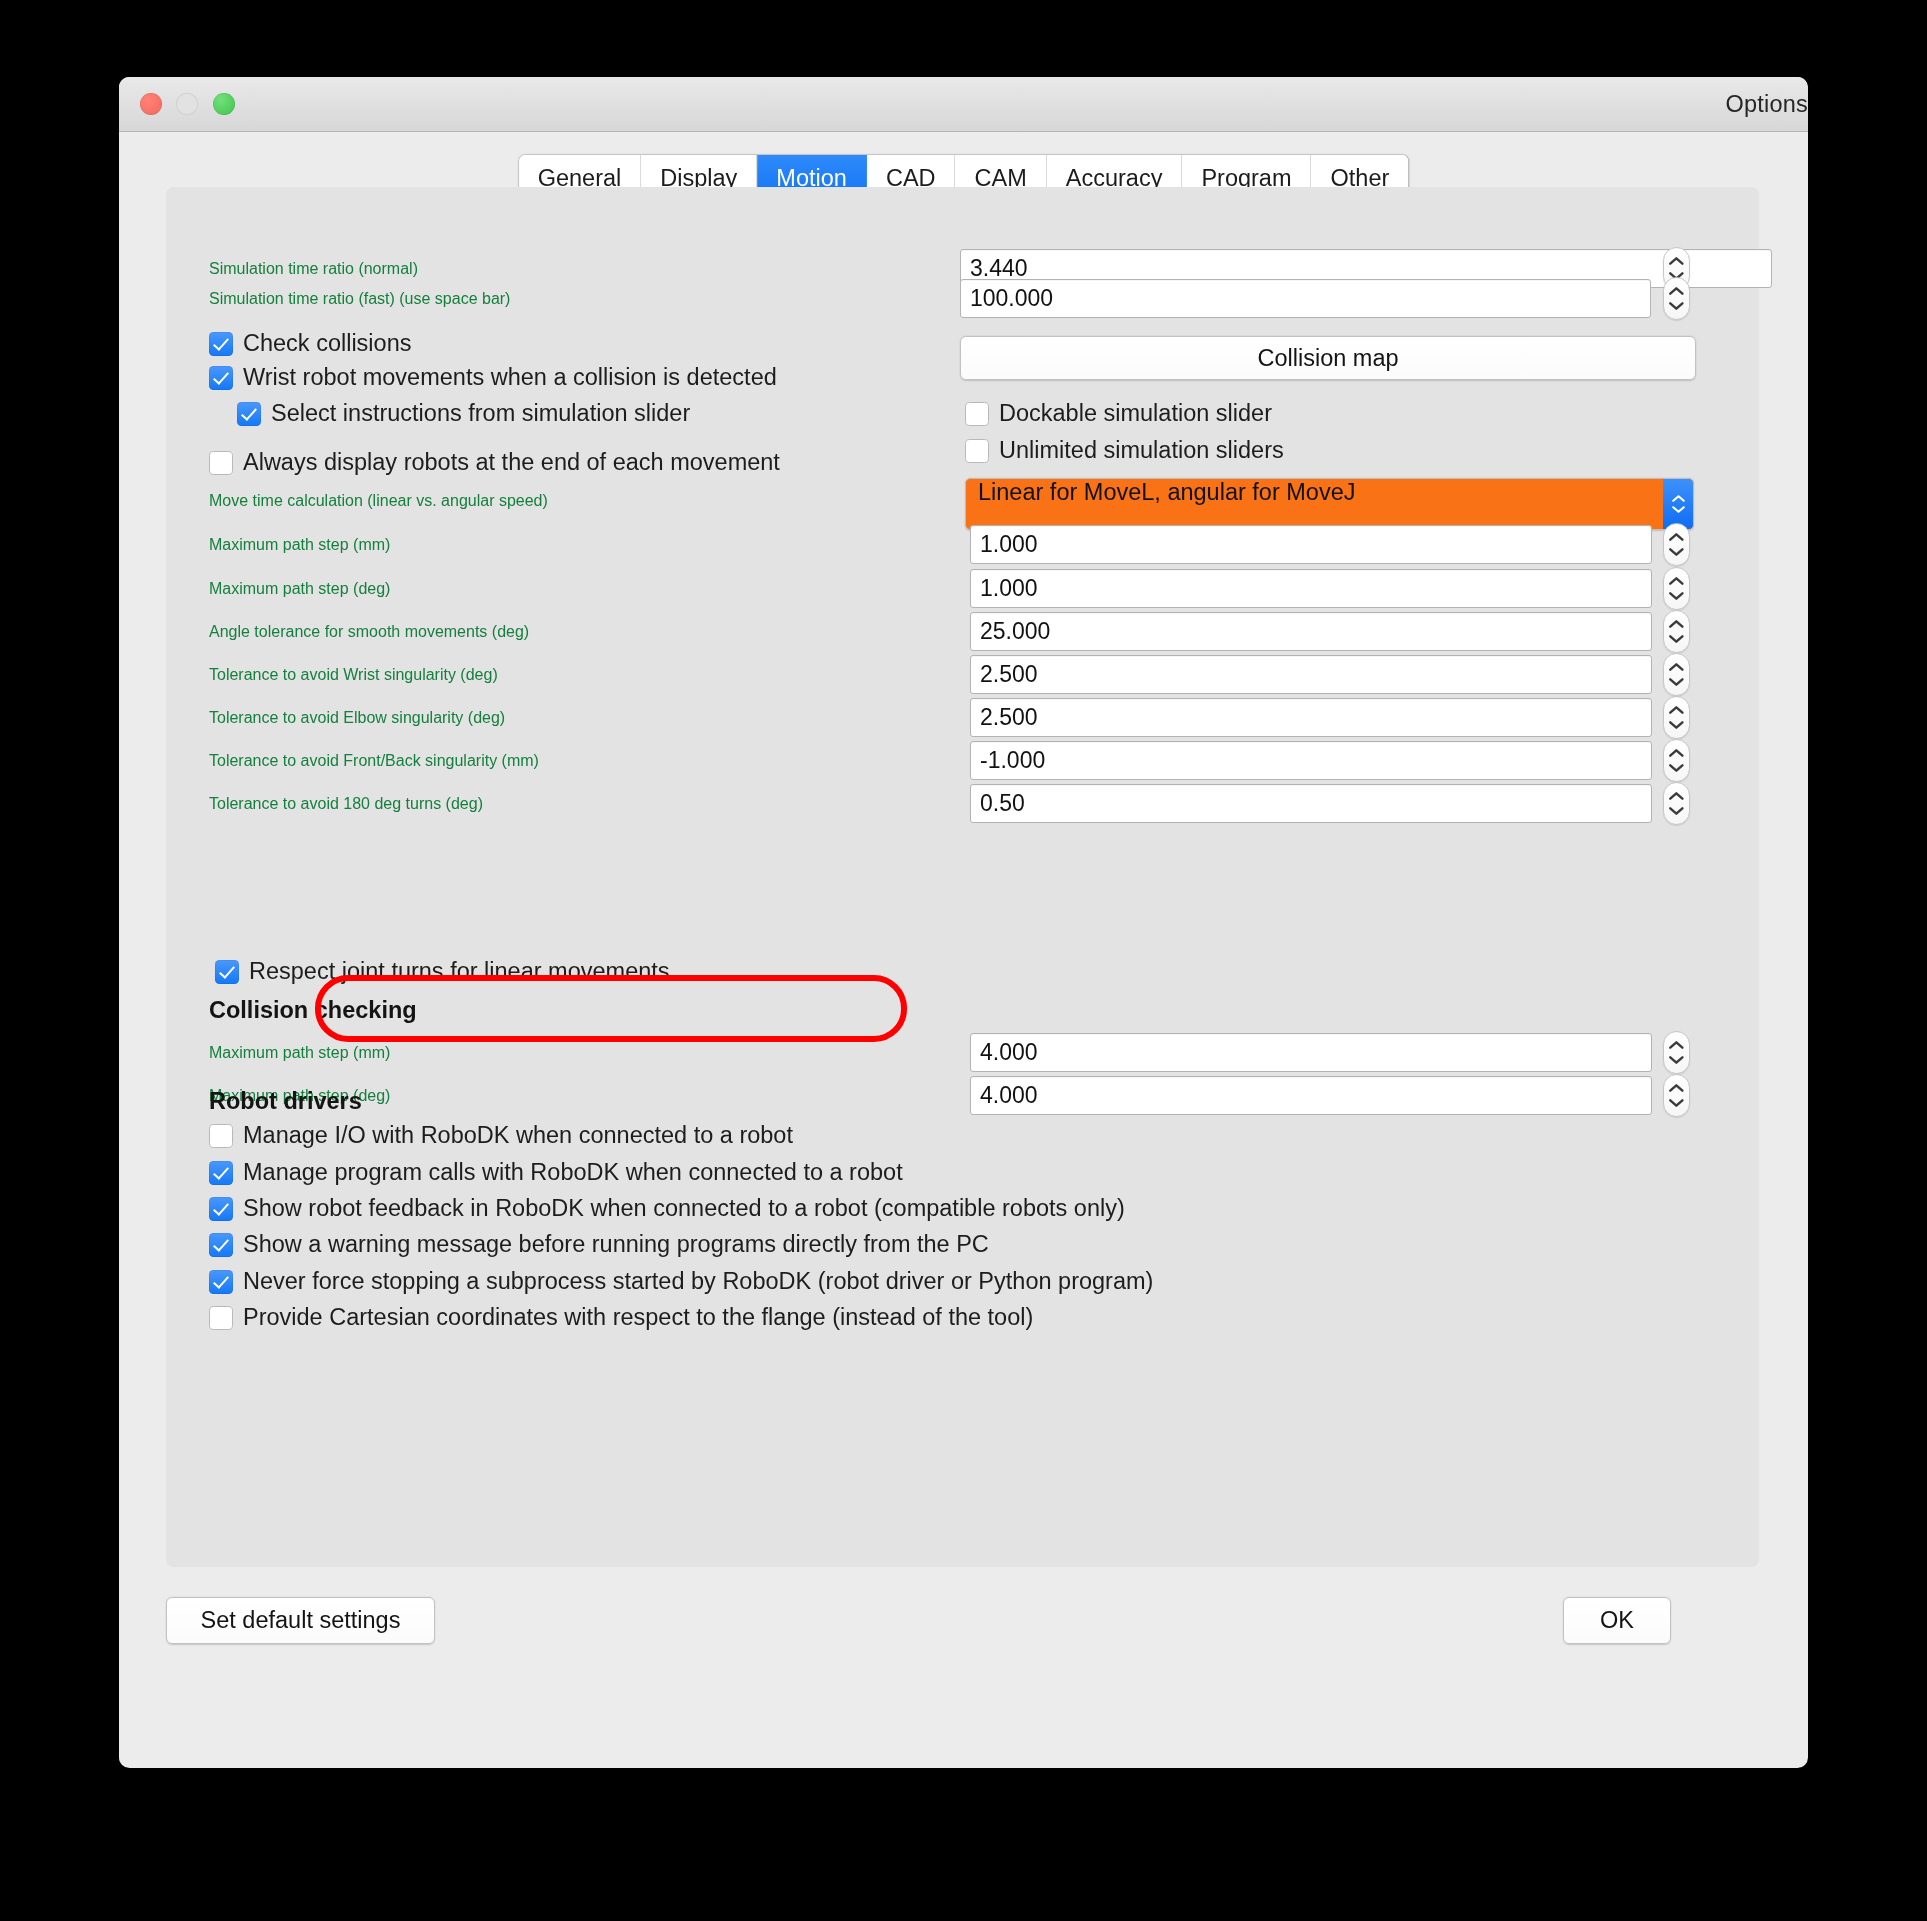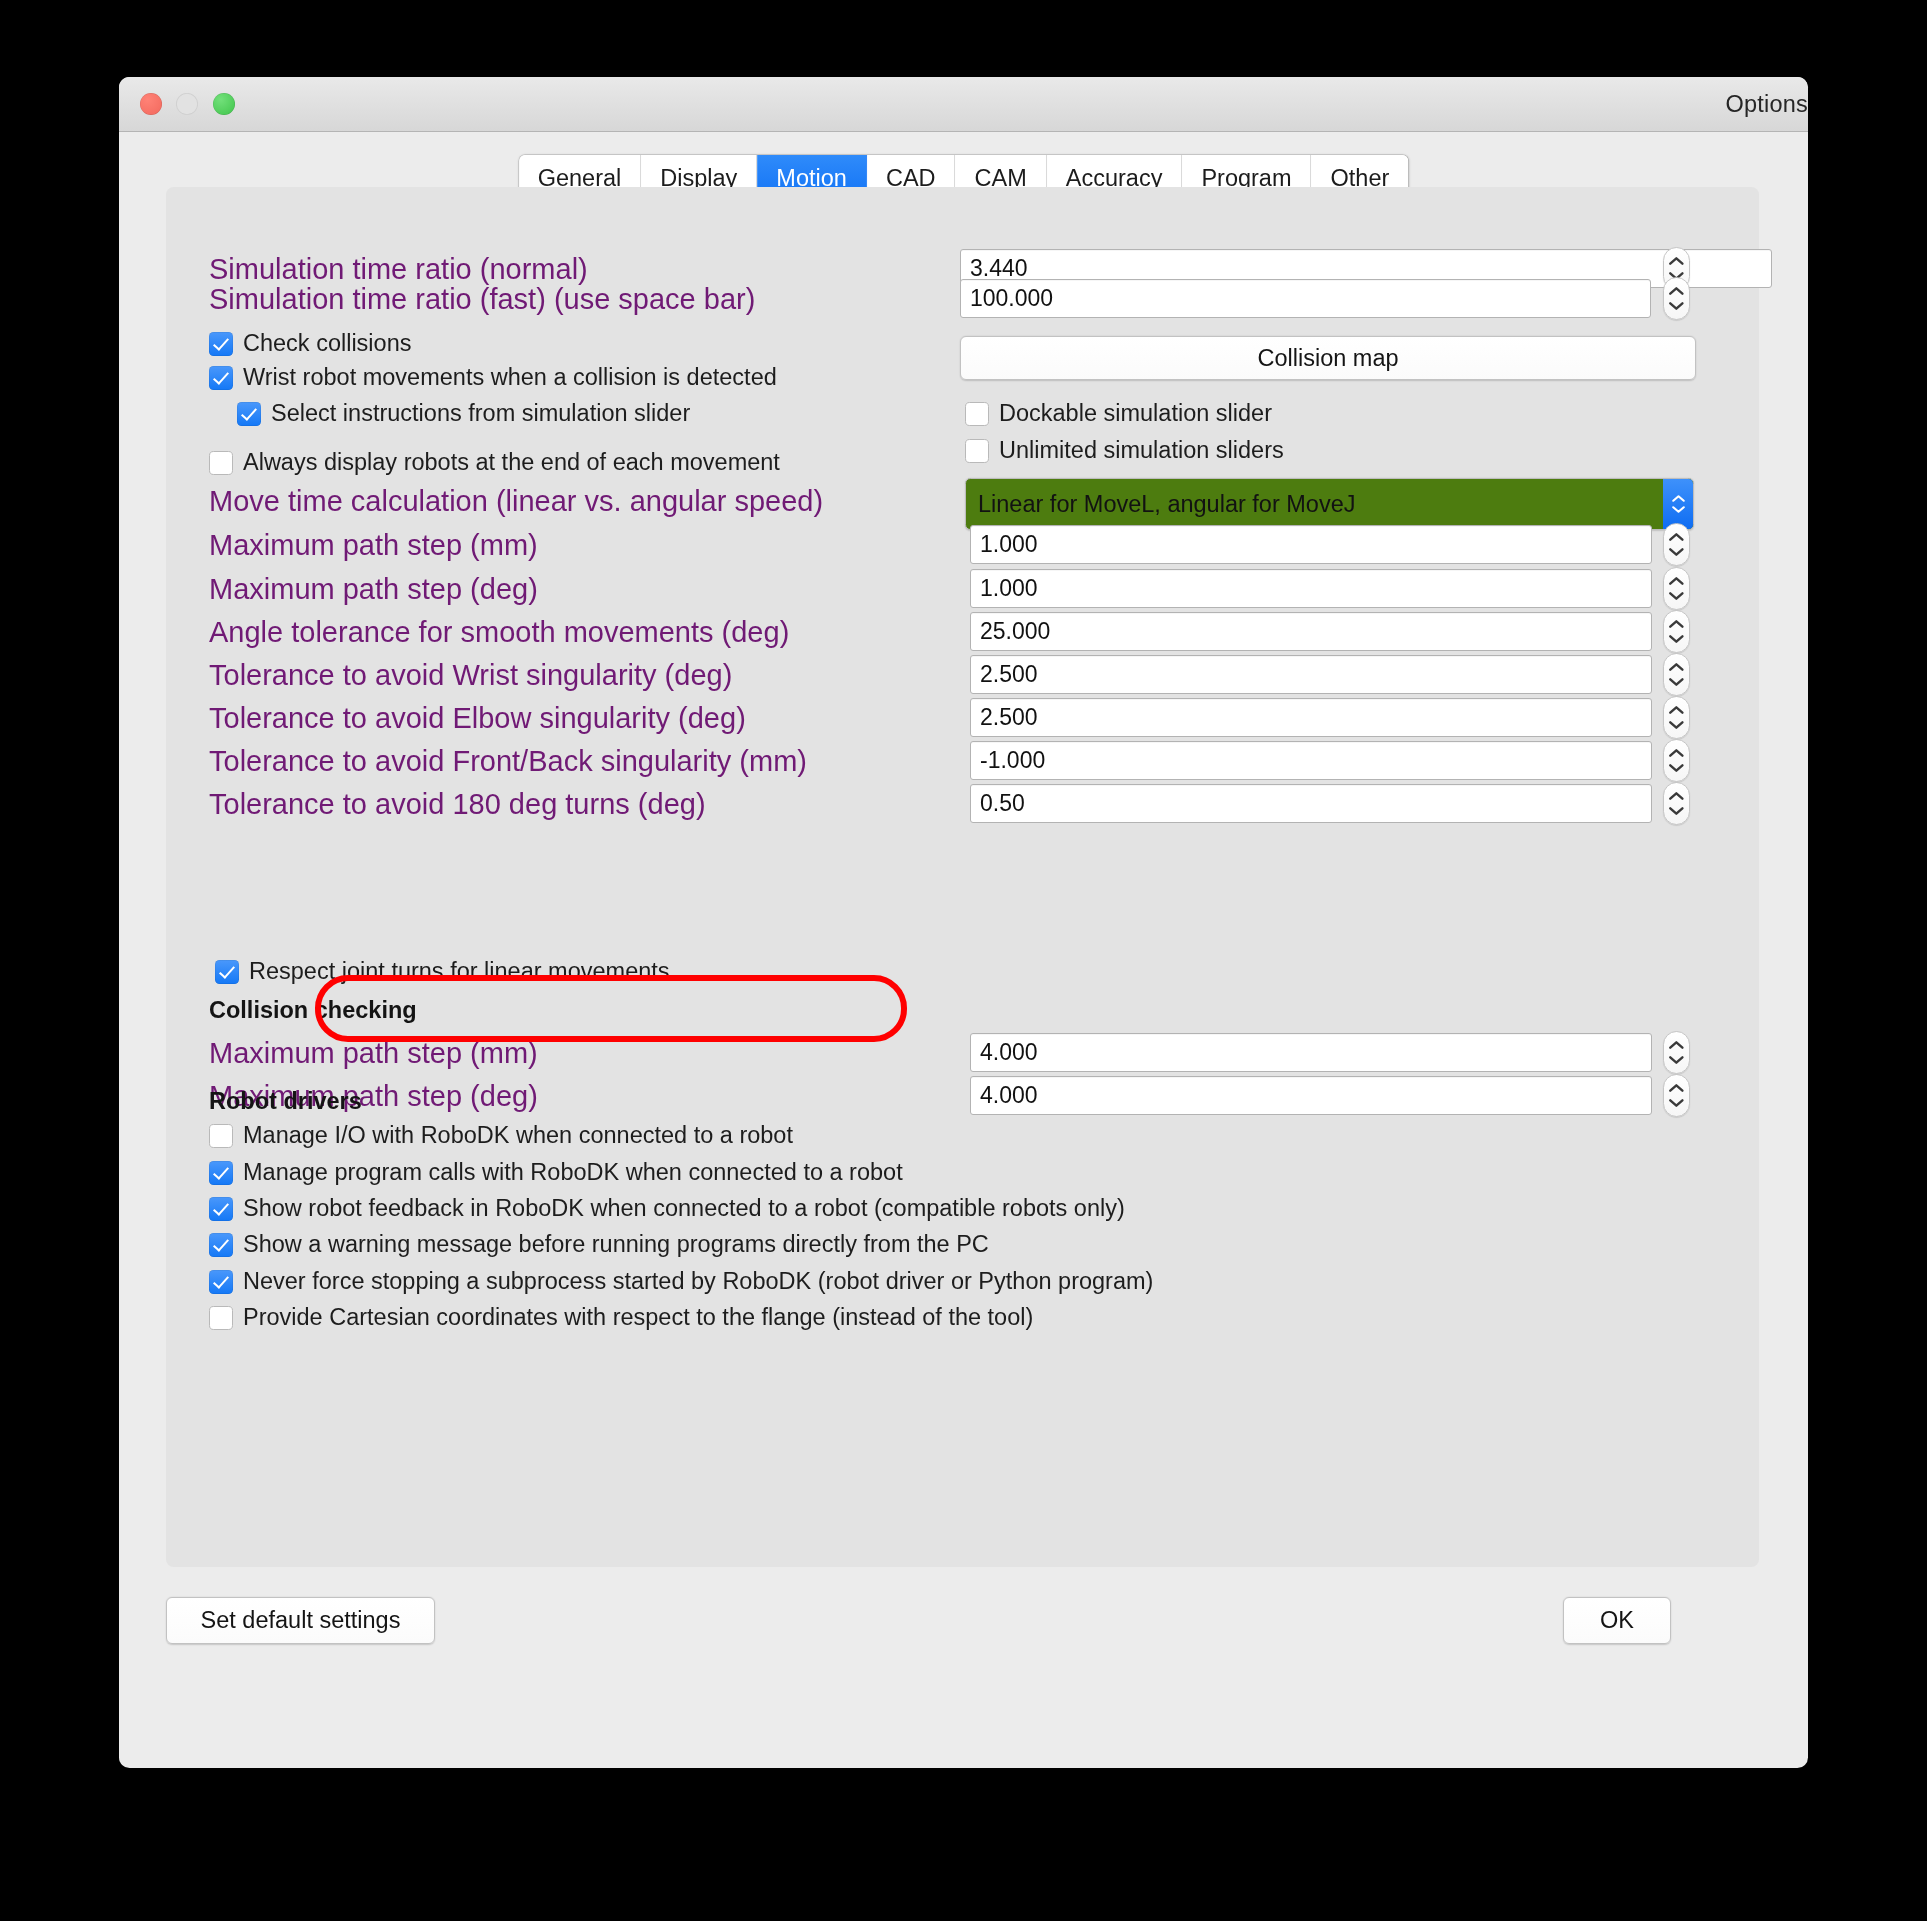--- a/index.html
+++ b/index.html
@@ -73,21 +73,21 @@
     left: 47px; top: 110px;
     width: 1593px; height: 1380px;
     background: #e3e3e3;
     border-radius: 7.6px;
   }
 
   
   .row { position: absolute; left: 0; right: 0; height: 43px; }
   .lbl {
     position: absolute; left: 43px; top: 50%; transform: translateY(-50%);
-    font-size: 29px; color: #701a75; white-space: nowrap;
+    font-size: 16px; color: #15803d; white-space: nowrap;
   }
   .sect {
     position: absolute; left: 43px;
     font-size: 23.5px; font-weight: bold; color: #141414; white-space: nowrap;
   }
 
   
   .field {
     position: absolute;
     height: 39px;
@@ -121,25 +121,25 @@
     font-size: 23.5px; color: #141414;
     display: flex; align-items: center; justify-content: center;
     box-shadow: 0 0.8px 1.5px rgba(0,0,0,.16);
     cursor: default; white-space: nowrap;
   }
 
   
   .combo {
     position: absolute;
     height: 52px;
-    background: #4d7c0f;
+    background: #f97316;
     border: 0.8px solid #bdbdbd;
     border-radius: 5.3px;
     box-shadow: 0 0.8px 1.5px rgba(0,0,0,.15);
-    display: flex; align-items: center;
+    display: flex; align-items: flex-start;
     overflow: hidden;
   }
   .combo .val { flex: 1; font-size: 23.5px; color: #121212; padding-left: 12px; white-space: nowrap; }
   .combo .arrows {
     width: 30px; height: 100%;
     background: linear-gradient(to bottom,#3e91fb,#0f6df2);
     display: flex; flex-direction: column;
     align-items: center; justify-content: center;
     gap: 1.5px;
   }

